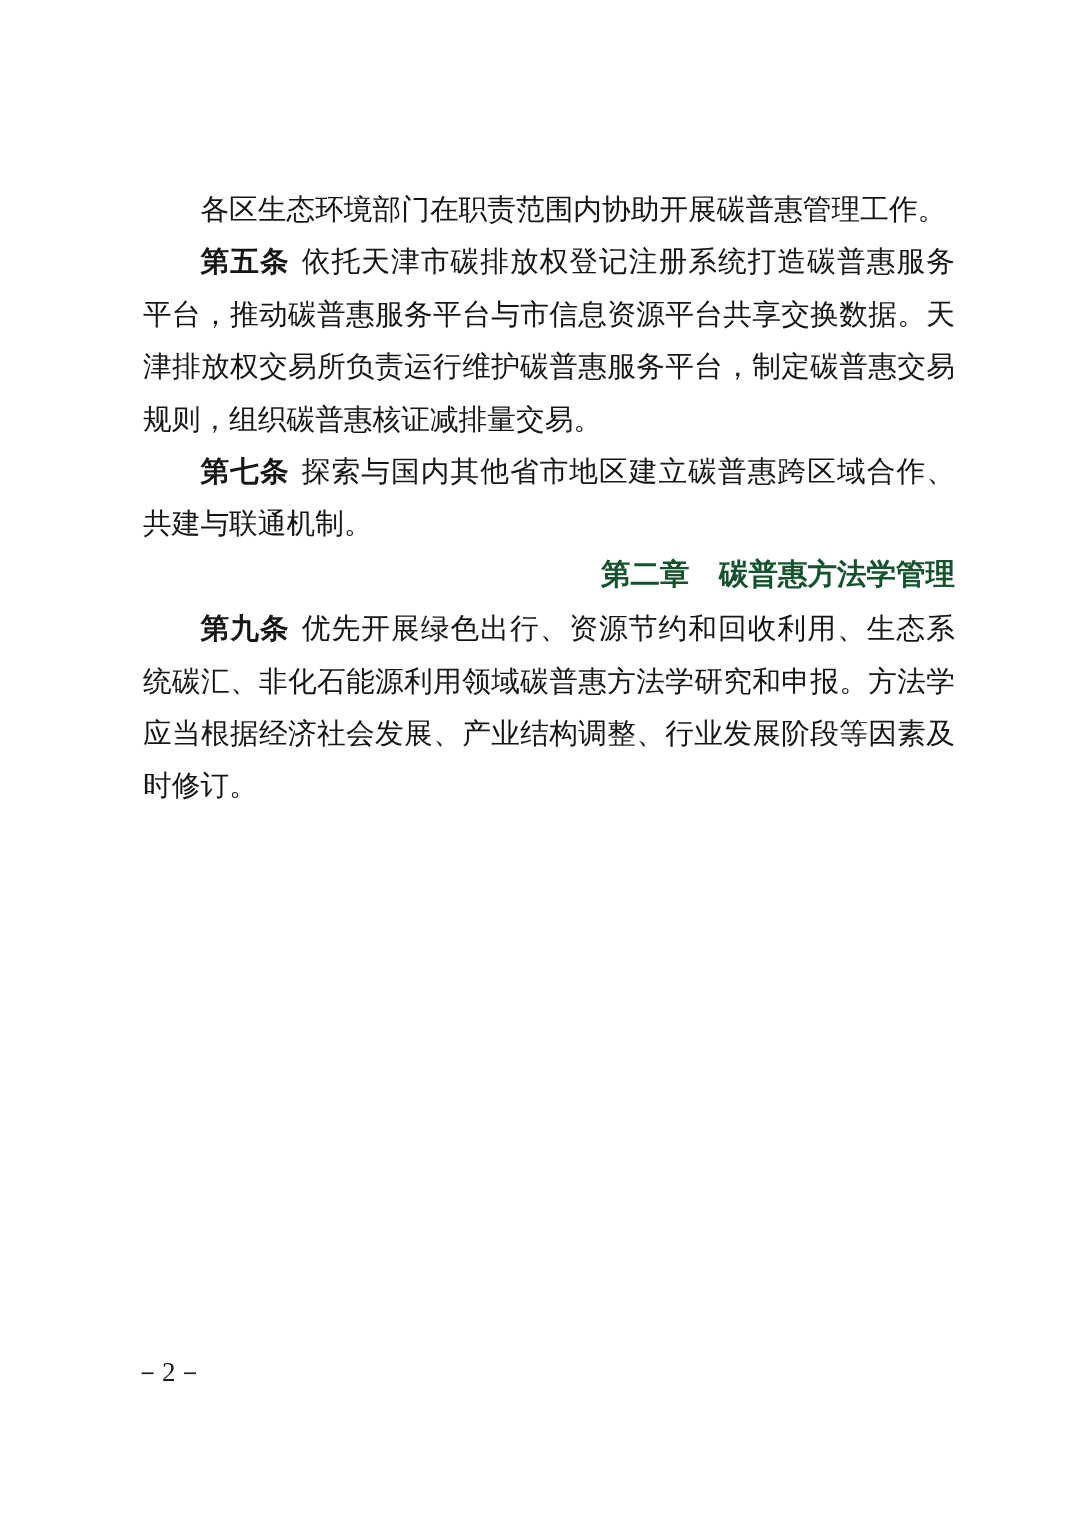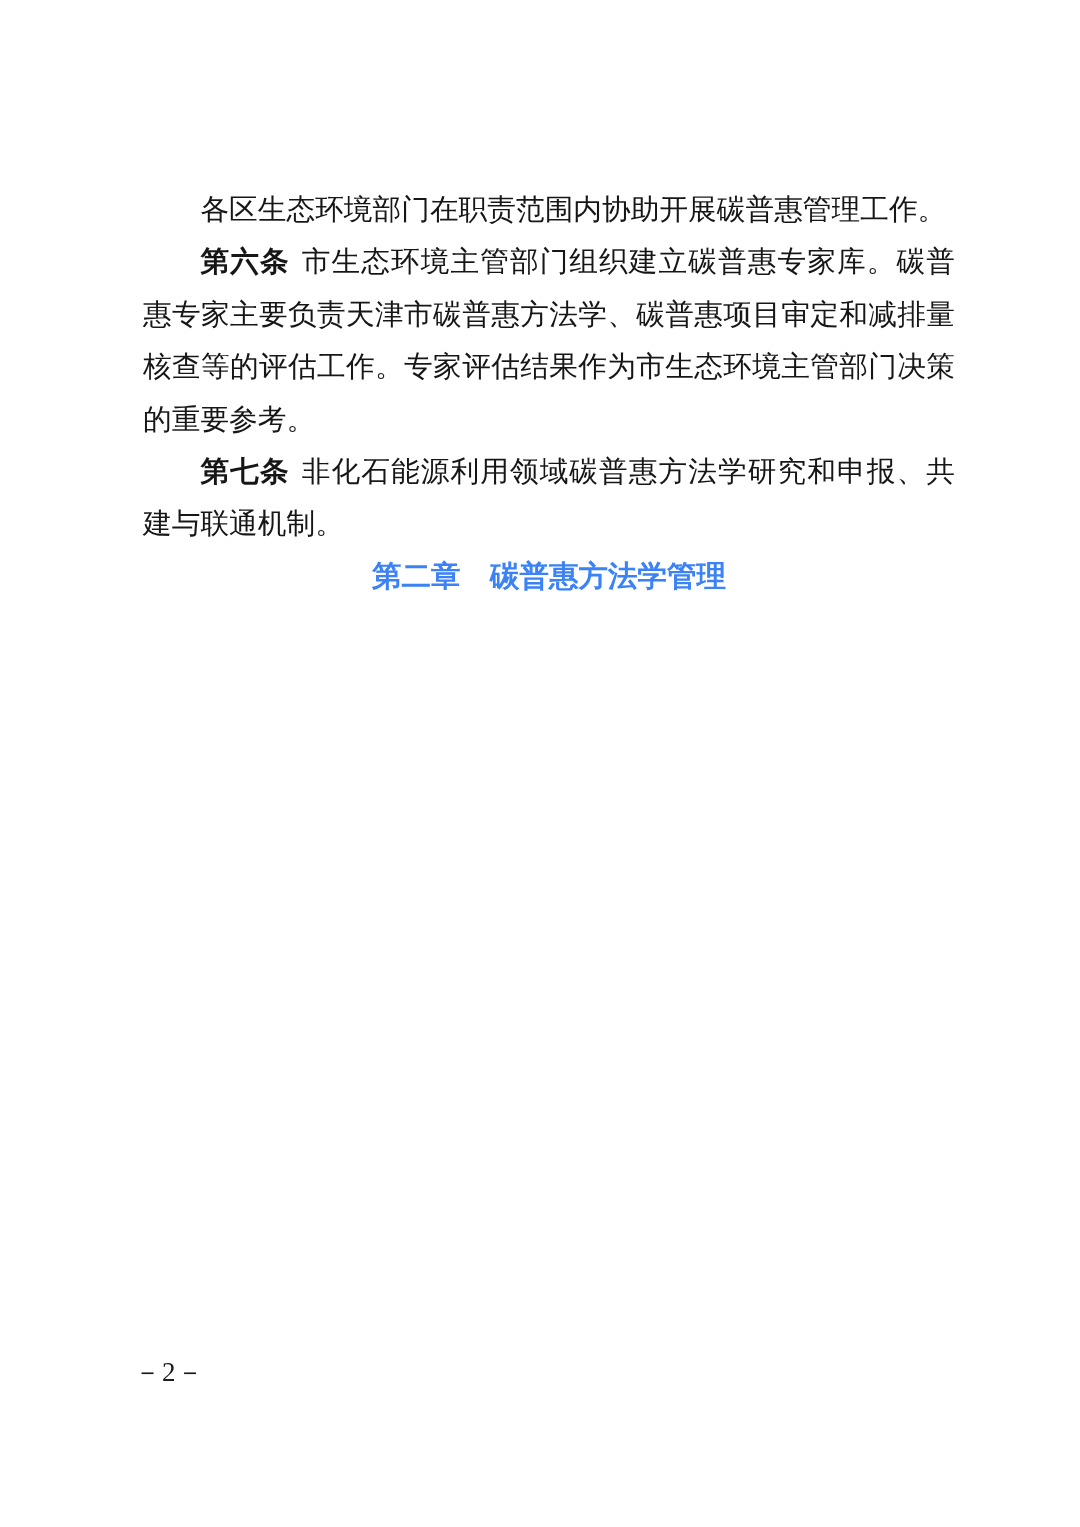--- a/index.html
+++ b/index.html
@@ -35,24 +35,24 @@
   .article-label {
     font-family: "Liberation Sans", sans-serif;
     font-weight: 700;
     margin-right: 0.42em;
   }
   .chapter-heading {
     margin: 0;
     padding: 0;
     font-size: 29.5px;
     line-height: 52.4px;
-    text-align: center;
-    font-family: Liberation Sans, sans-serif;
+    text-align: right;
+    font-family: Liberation Mono, monospace;
     font-weight: 700;
-    color: #3b82f6;
+    color: #14532d;
   }
   .page-number {
     position: absolute;
     left: 134px;
     top: 1352px;
     font-size: 27px;
     line-height: 40px;
     letter-spacing: 1px;
     color: #1a1a1a;
     font-family: "Liberation Serif", serif;
@@ -60,25 +60,26 @@
 </style>
 </head>
 <body>
 
 <div class="page">
   <div class="content">
 
     <p class="para"><span>各区生态环境部门在职责范围内协助开展碳普惠管理工作。</span></p>
 
 
+    <p class="para"><span class="article-label">第五条</span><span>依托天津市碳排放权登记注册系统打造碳普惠服务平台，推动碳普惠服务平台与市信息资源平台共享交换数据。天津排放权交易所负责运行维护碳普惠服务平台，制定碳普惠交易规则，组织碳普惠核证减排量交易。</span></p>
 
-    <p class="para"><span class="article-label">第六条</span><span>市生态环境主管部门组织建立碳普惠专家库。碳普惠专家主要负责天津市碳普惠方法学、碳普惠项目审定和减排量核查等的评估工作。专家评估结果作为市生态环境主管部门决策的重要参考。</span></p>
 
-    <p class="para"><span class="article-label">第七条</span><span>非化石能源利用领域碳普惠方法学研究和申报、共建与联通机制。</span></p>
+    <p class="para"><span class="article-label">第七条</span><span>探索与国内其他省市地区建立碳普惠跨区域合作、共建与联通机制。</span></p>
 
     <h2 class="chapter-heading">第二章　碳普惠方法学管理</h2>
 
 
+    <p class="para"><span class="article-label">第九条</span><span>优先开展绿色出行、资源节约和回收利用、生态系统碳汇、非化石能源利用领域碳普惠方法学研究和申报。方法学应当根据经济社会发展、产业结构调整、行业发展阶段等因素及时修订。</span></p>
 
   </div>
 
   <div class="page-number">－2－</div>
 </div>
 
 </body></html>

